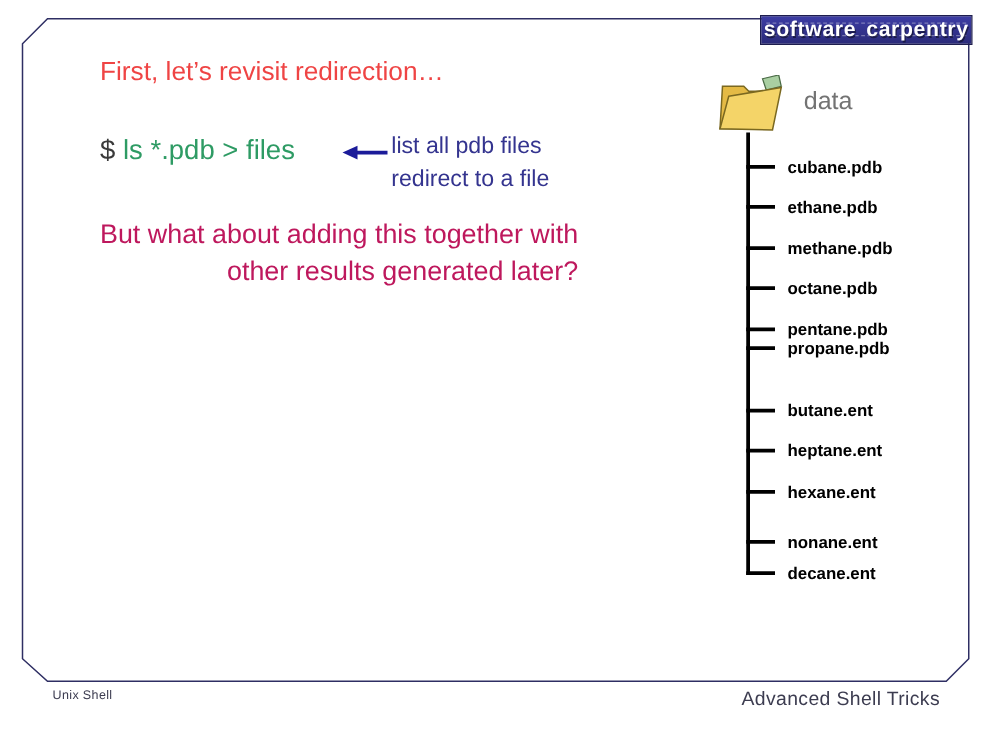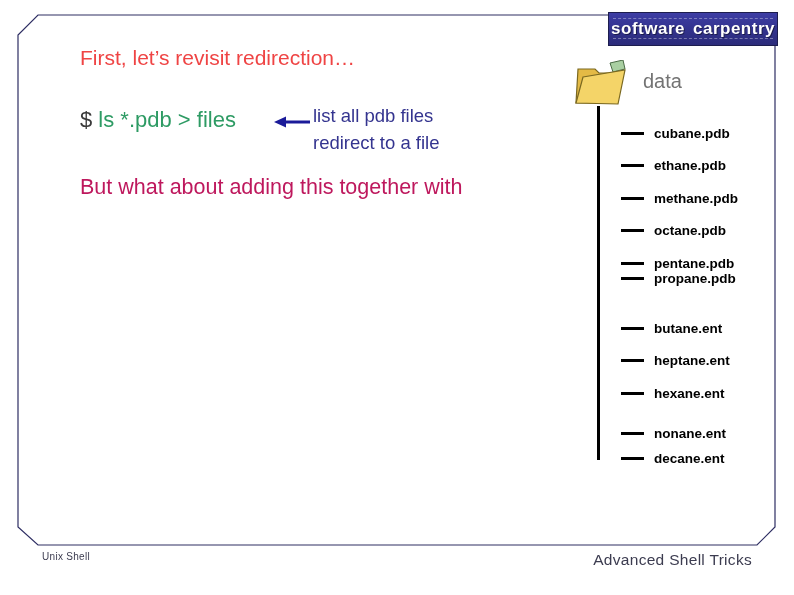--- a/index.html
+++ b/index.html
@@ -14,21 +14,21 @@
     overflow: hidden;
   }
 
   
   .frame-svg { position: absolute; left: 0; top: 0; }
 
   
   .logo {
     position: absolute;
     left: 608px; top: 12px;
-    width: 170px; height: 34px;
+    width: 170px; height: 24px;
     background: linear-gradient(180deg, #3d3da4 0%, #32328c 55%, #2b2b7a 100%);
     border: 1px solid #1d1d4e;
     display: flex;
     align-items: center;
     justify-content: center;
     gap: 8px;
     overflow: hidden;
   }
   .logo::before, .logo::after {
     content: "";
@@ -105,21 +105,20 @@
     position: absolute;
     left: 597px; top: 125px;
     width: 190px;
   }
   .tree-row {
     position: absolute;
     left: 0;
     height: 16px;
     display: flex;
     align-items: center;
-    margin-left: 24px;
   }
   .tree-branch {
     display: inline-block;
     width: 23px; height: 3px;
     background: #000000;
     flex: 0 0 auto;
   }
   .tree-label {
     margin-left: 10px;
     font-size: 13.5px;
@@ -168,20 +167,21 @@
     <polygon points="2,8 14,2.5 14,13.5" fill="#1b1b99"></polygon>
   </svg>
 
   <div class="annotation">
     <div>list all pdb files</div>
     <div>redirect to a file</div>
   </div>
 
   <div class="body-text">
     <div>But what about adding this together with</div>
+    <div>other results generated later?</div>
   </div>
 
   <svg class="folder-icon" width="60" height="47" viewBox="0 0 60 47">
     <polygon points="38,3 51,0 53,9 41,12" fill="#a9cfa2" stroke="#4a6b46" stroke-width="1"></polygon>
     <polygon points="6,9 23,9 27,13 45,13 44,43 4,43" fill="#e4ba45" stroke="#7a6820" stroke-width="1.2"></polygon>
     <polygon points="11,17 53,10 46,44 4,43" fill="#f4d468" stroke="#7a6820" stroke-width="1.2"></polygon>
   </svg>
 
   <div class="tree-root-label">data</div>
 

